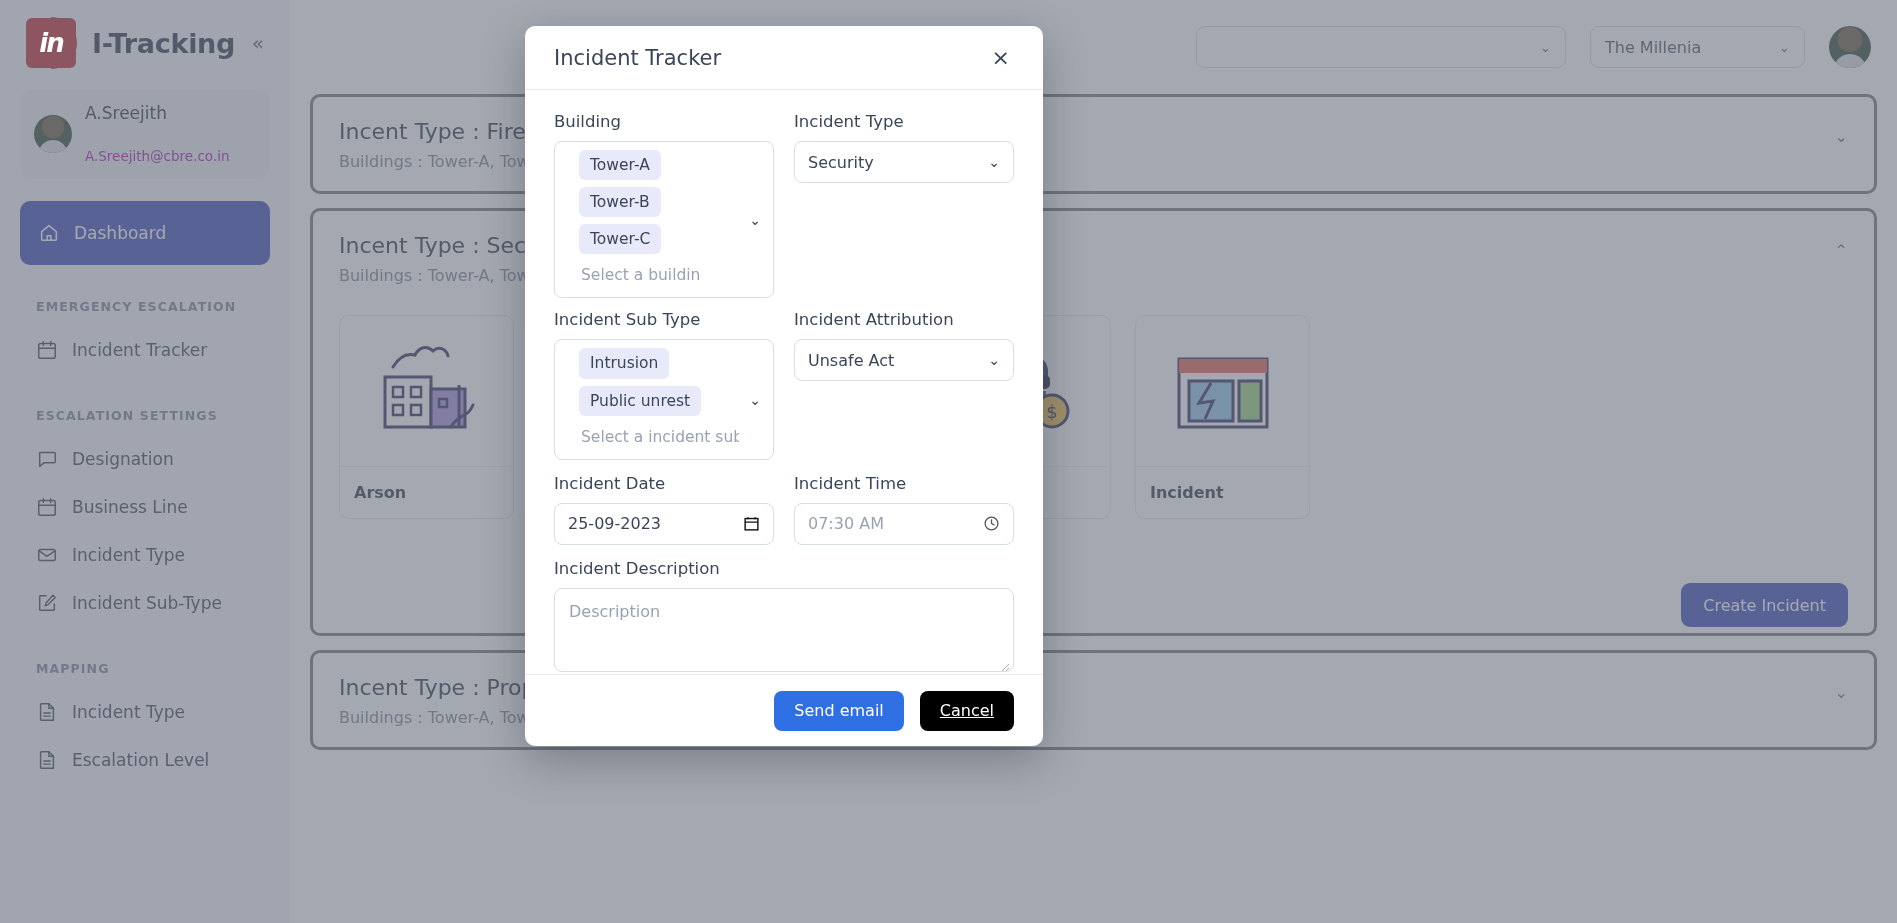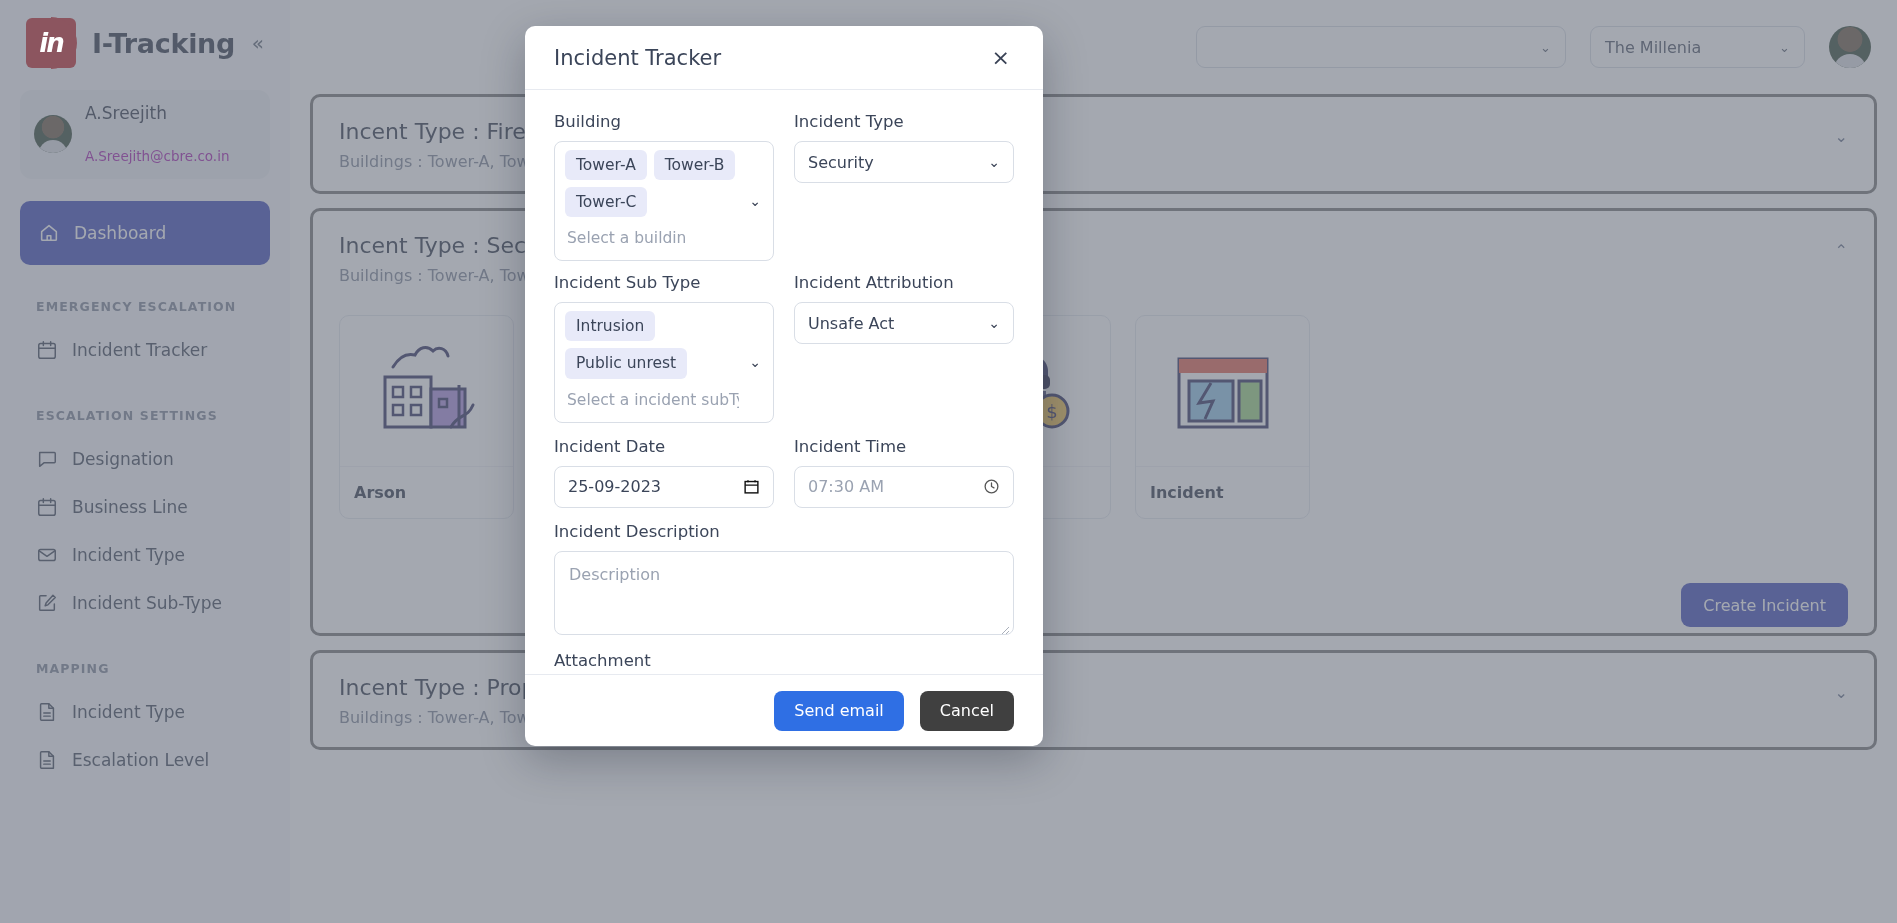--- a/index.html
+++ b/index.html
@@ -154,21 +154,21 @@
 
   .grid2 { display: flex; gap: 20px; }
   .col { flex: 1; min-width: 0; }
   .field-label {
     font-size: 16.5px; color: #3b4559; margin-bottom: 10px; display: block;
   }
   .field-block { }
 
   .multiselect {
     border: 1px solid #d9dee6; border-radius: 8px;
-    padding: 8px 10px; min-height: 72px; position: relative;
+    padding: 8px 24px; min-height: 72px; position: relative;
     display: flex; flex-wrap: wrap; align-content: flex-start; gap: 7px;
     padding-right: 34px;
   }
   .chip {
     background: #e8eaf9; color: #3b4559;
     border-radius: 6px; padding: 5px 11px; font-size: 15.5px;
     line-height: 1.3; white-space: nowrap;
   }
   .ms-placeholder {
     color: #9aa2b1; font-size: 15.5px; padding: 5px 2px;
@@ -205,21 +205,21 @@
   .modal-foot {
     flex: 0 0 72px; border-top: 1px solid #e7eaf0;
     display: flex; align-items: center; justify-content: flex-end;
     gap: 16px; padding: 0 29px;
   }
   .btn {
     border: none; border-radius: 8px; height: 40px; padding: 0 20px;
     font-size: 16px; color: #fff; cursor: pointer; font-family: inherit;
   }
   .btn-primary { background: #2f6fe4; }
-  .btn-danger { background: #404040; }
+  .btn-danger { background: #000000; text-decoration: underline; }
 </style>
 </head>
 <body>
 
 <div id="app">
 
   <div id="bg">
 
     <aside class="sidebar">
 

